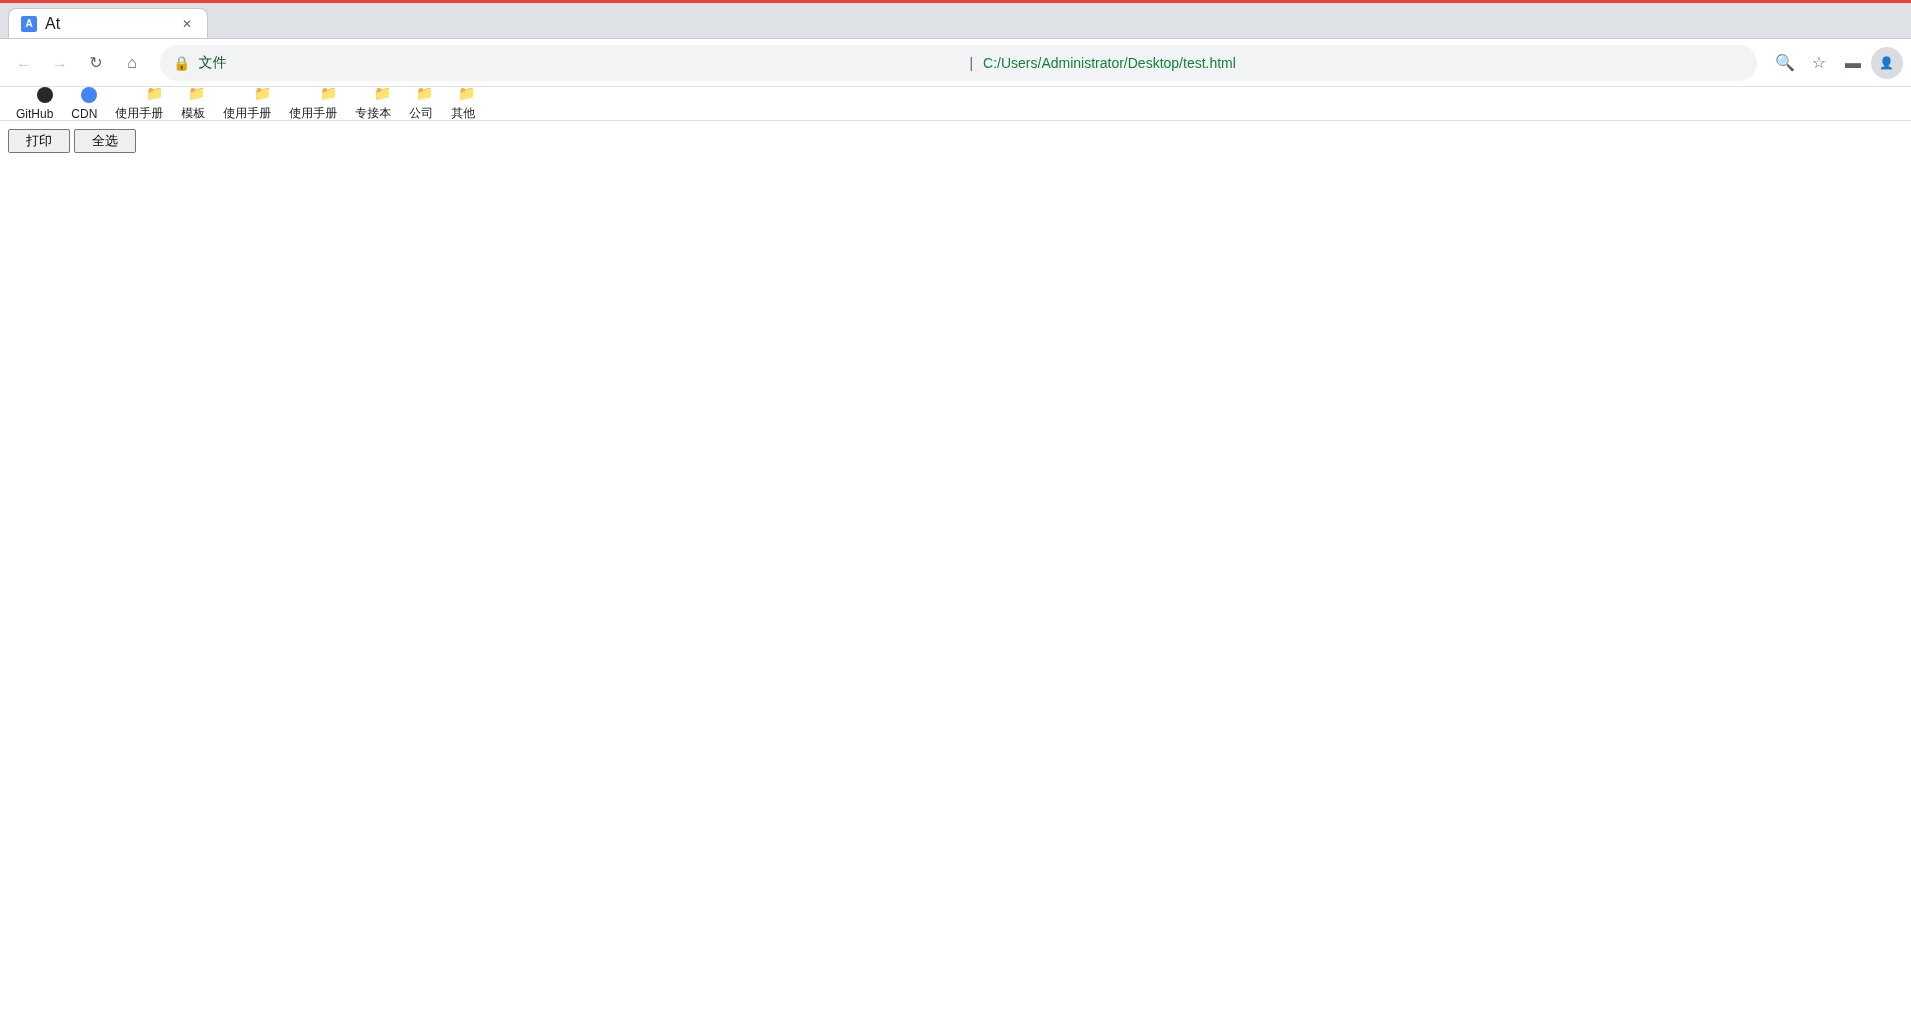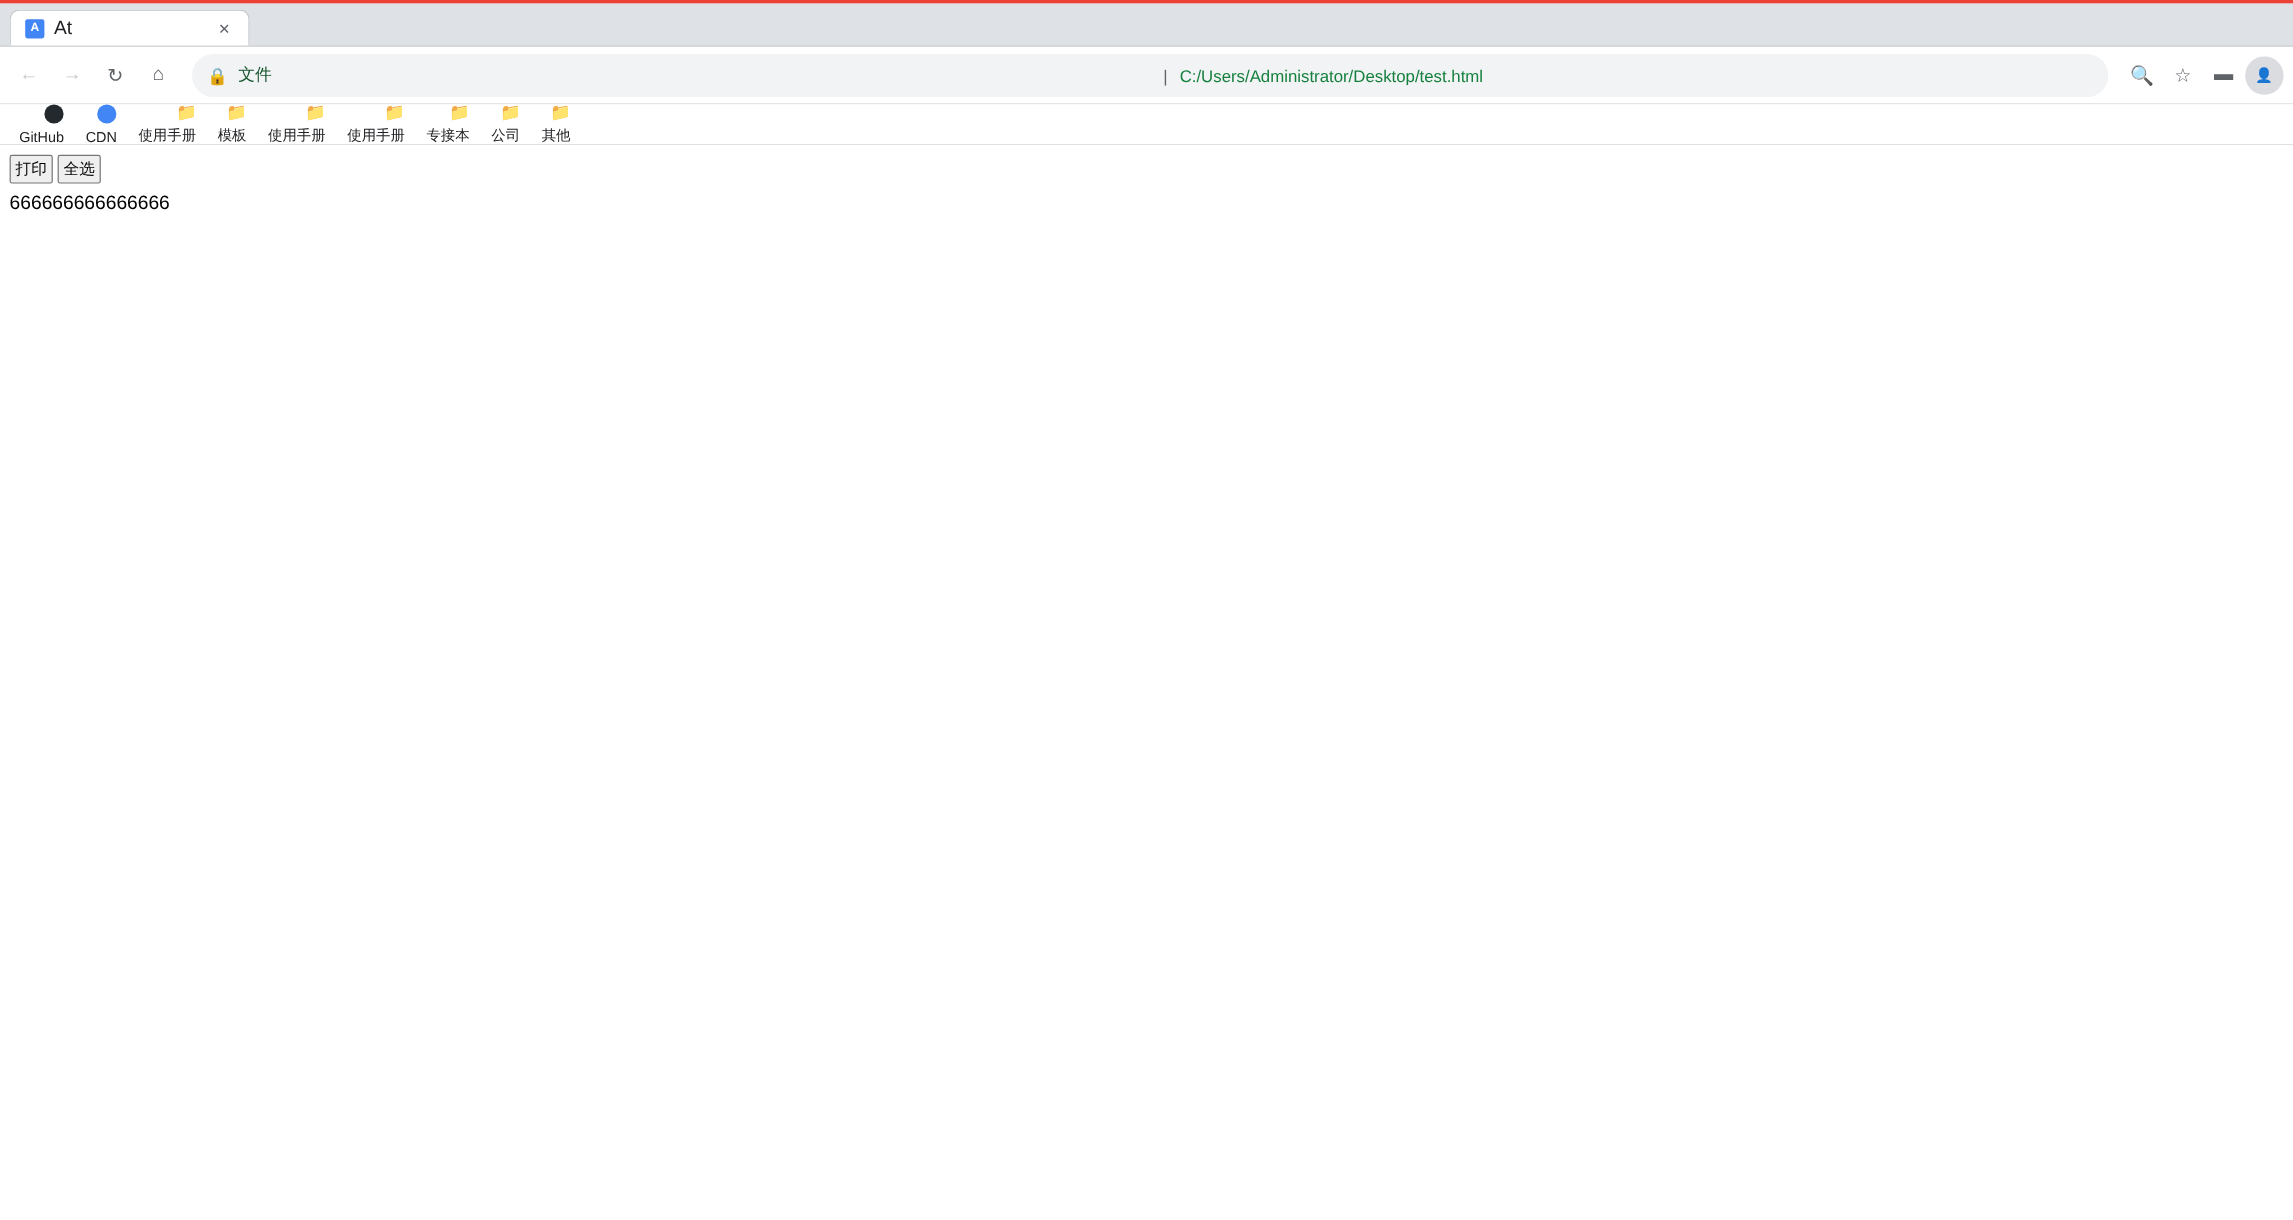--- a/index.html
+++ b/index.html
@@ -204,21 +204,21 @@
       min-height: 900px;
     }
 
     .page-buttons {
       display: flex;
       gap: 4px;
       margin-bottom: 8px;
     }
 
     .page-btn {
-      padding: 2px 4px;
+      padding: 2px 17px;
       font-size: 13px;
       border: 1px solid #767676;
       background: #efefef;
       border-radius: 2px;
       cursor: pointer;
       color: #000;
     }
 
     .page-text {
       font-size: 16px;
@@ -323,15 +323,14 @@
       </div>
       <span>其他</span>
     </div>
   </div>
 
   <div class="page-content">
     <div class="page-buttons">
       <button class="page-btn">打印</button>
       <button class="page-btn">全选</button>
     </div>
-    <div class="page-text">666666666666666</div>
   </div>
 </div>
 
 </body></html>

